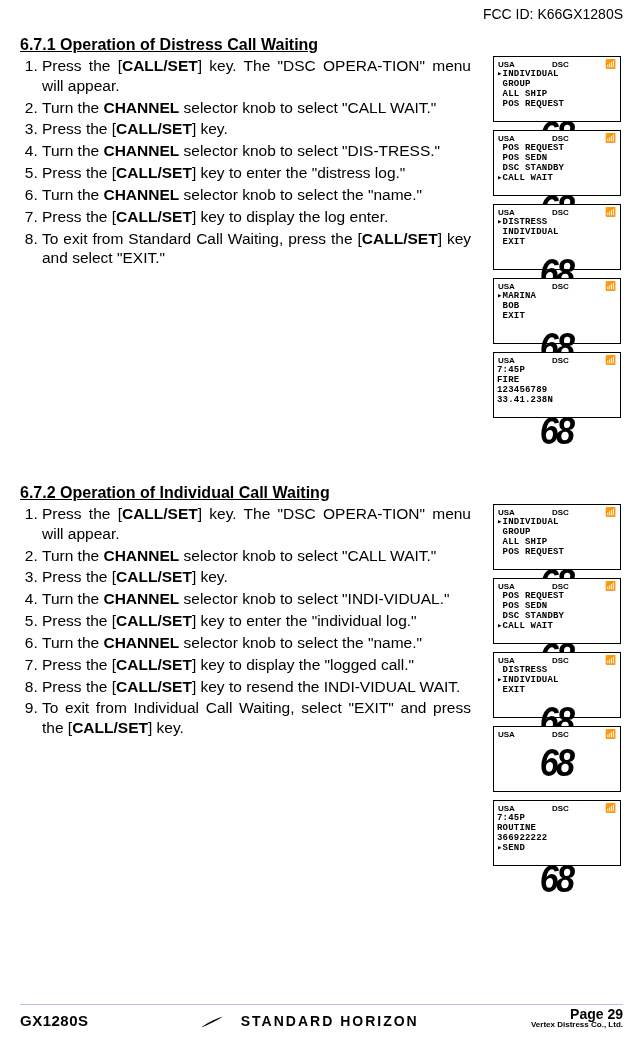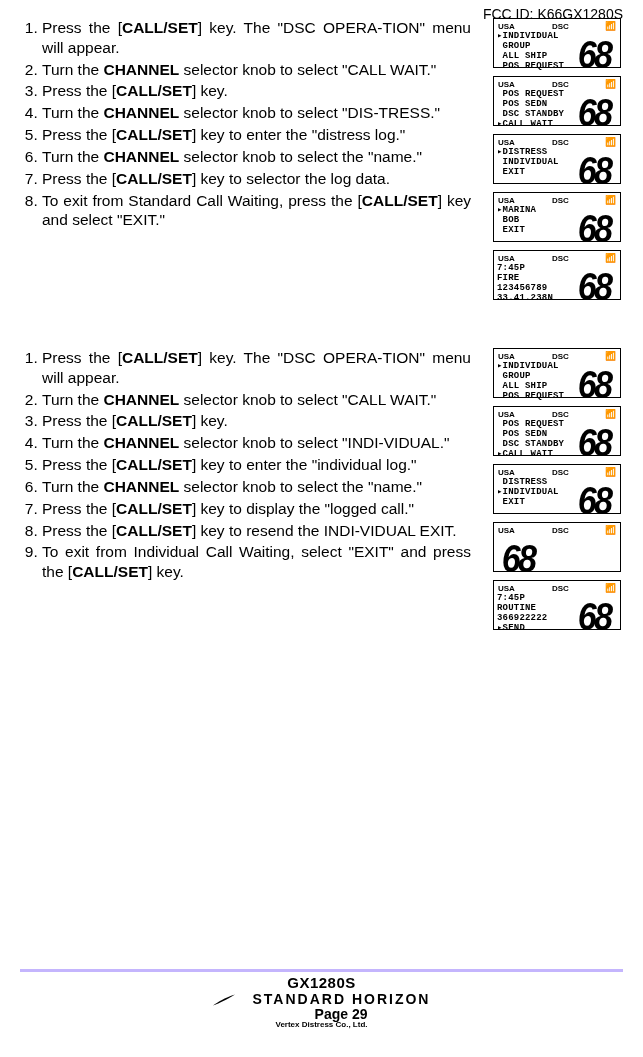--- a/index.html
+++ b/index.html
@@ -44,21 +44,21 @@
     margin:0 0 2px 0;
     text-align:justify;
     padding-right:2px;
   }
   .b{font-weight:700;}
 
   
   .lcd{
     border:1px solid #000;
     width:128px;
-    height:50px;
+    height:66px;
     margin-bottom:8px;
     position:relative;
     box-sizing:border-box;
     background:#fff;
   }
   .lcd .top{
     display:flex;
     justify-content:space-between;
     align-items:center;
     padding:2px 4px 0 4px;
@@ -66,20 +66,21 @@
     font-weight:700;
   }
   .lcd .sig{
     font-size:9px;
     letter-spacing:-1px;
   }
   .lcd .body{
     display:flex;
     align-items:stretch;
     height:48px;
+    flex-direction:column;
   }
   .lcd .menu{
     flex:1;
     padding:1px 2px 2px 3px;
     font-family:"Courier New",monospace;
     font-size:9px;
     font-weight:700;
     line-height:1.1;
     white-space:pre;
     letter-spacing:0.2px;
@@ -97,56 +98,56 @@
     transform:scaleX(0.9);
     padding-right:2px;
   }
 
   .spacer-between{height:40px;}
 
   
   .footer{
     position:absolute;
     left:20px; right:20px; bottom:28px;
-    border-top:3px solid #c4b5fd;
-    display:flex;
-    align-items:center;
+    border-top:1px solid #c4b5fd;
+    display:flex;
+    align-items:flex-end;
     justify-content:space-between;
     padding-top:2px;
     font-size:14px;
-    flex-direction:column;
   }
   .footer .left{font-weight:700; letter-spacing:0.5px; font-size:15px;}
   .footer .center{font-weight:700; display:flex; align-items:center; gap:18px;}
   .footer .center .brand{font-size:14px; letter-spacing:2px;}
   .footer .right{text-align:right; font-size:14px; line-height:1;font-weight:bold;}
   .footer .vertex{font-size:8px; color:#000;}
   .wing{
     width:22px; height:12px;
     display:inline-block;
   }
   .wing svg{width:100%;height:100%;}
 </style>
 </head>
 <body>
 
 <div class="page">
 
   <div class="fcc">FCC ID: K66GX1280S</div>
 
+  <div class="heading">6.7.1 Operation of Distress Call Waiting</div>
   <div class="content">
     <div class="textcol">
       <ol class="steps">
         <li><span>Press the  [</span><span class="b">CALL/SET</span><span>] key. The "DSC OPERA-TION" menu will appear.</span></li>
         <li><span>Turn the </span><span class="b">CHANNEL</span><span> selector knob to select "CALL WAIT."</span></li>
         <li><span>Press the [</span><span class="b">CALL/SET</span><span>] key.</span></li>
         <li><span>Turn the </span><span class="b">CHANNEL</span><span> selector knob to select "DIS-TRESS."</span></li>
         <li><span>Press the [</span><span class="b">CALL/SET</span><span>] key to enter the "distress log."</span></li>
         <li><span>Turn the </span><span class="b">CHANNEL</span><span> selector knob to select the "name."</span></li>
-        <li><span>Press the [</span><span class="b">CALL/SET</span><span>] key to selector the log data.</span></li>
+        <li><span>Press the [</span><span class="b">CALL/SET</span><span>] key to display the log enter.</span></li>
         <li><span>To exit from Standard Call Waiting, press the [</span><span class="b">CALL/SET</span><span>] key and select "EXIT."</span></li>
       </ol>
     </div>
     <div class="imgcol">
       <div class="lcd">
         <div class="top">
             <span>USA</span>
             <span>DSC</span>
             <span class="sig">📶</span>
           </div>
@@ -210,31 +211,32 @@
 123456789
 33.41.238N</div>
             <div class="big">68</div>
           </div>
       </div>
     </div>
   </div>
 
   <div class="spacer-between"></div>
 
+  <div class="heading">6.7.2  Operation of Individual Call Waiting</div>
   <div class="content">
     <div class="textcol">
       <ol class="steps">
         <li><span>Press the  [</span><span class="b">CALL/SET</span><span>] key. The "DSC OPERA-TION" menu will appear.</span></li>
         <li><span>Turn the </span><span class="b">CHANNEL</span><span> selector knob to select "CALL WAIT."</span></li>
         <li><span>Press the [</span><span class="b">CALL/SET</span><span>] key.</span></li>
         <li><span>Turn the </span><span class="b">CHANNEL</span><span> selector knob to select "INDI-VIDUAL."</span></li>
         <li><span>Press the [</span><span class="b">CALL/SET</span><span>] key to enter the "individual log."</span></li>
         <li><span>Turn the </span><span class="b">CHANNEL</span><span> selector knob to select the "name."</span></li>
         <li><span>Press the [</span><span class="b">CALL/SET</span><span>] key to display the "logged call."</span></li>
-        <li><span>Press the [</span><span class="b">CALL/SET</span><span>] key to resend the INDI-VIDUAL EXIT.</span></li>
+        <li><span>Press the [</span><span class="b">CALL/SET</span><span>] key to resend the INDI-VIDUAL WAIT.</span></li>
         <li><span>To exit from Individual Call Waiting, select "EXIT" and press the [</span><span class="b">CALL/SET</span><span>] key.</span></li>
       </ol>
     </div>
     <div class="imgcol">
       <div class="lcd">
         <div class="top">
             <span>USA</span>
             <span>DSC</span>
             <span class="sig">📶</span>
           </div>

